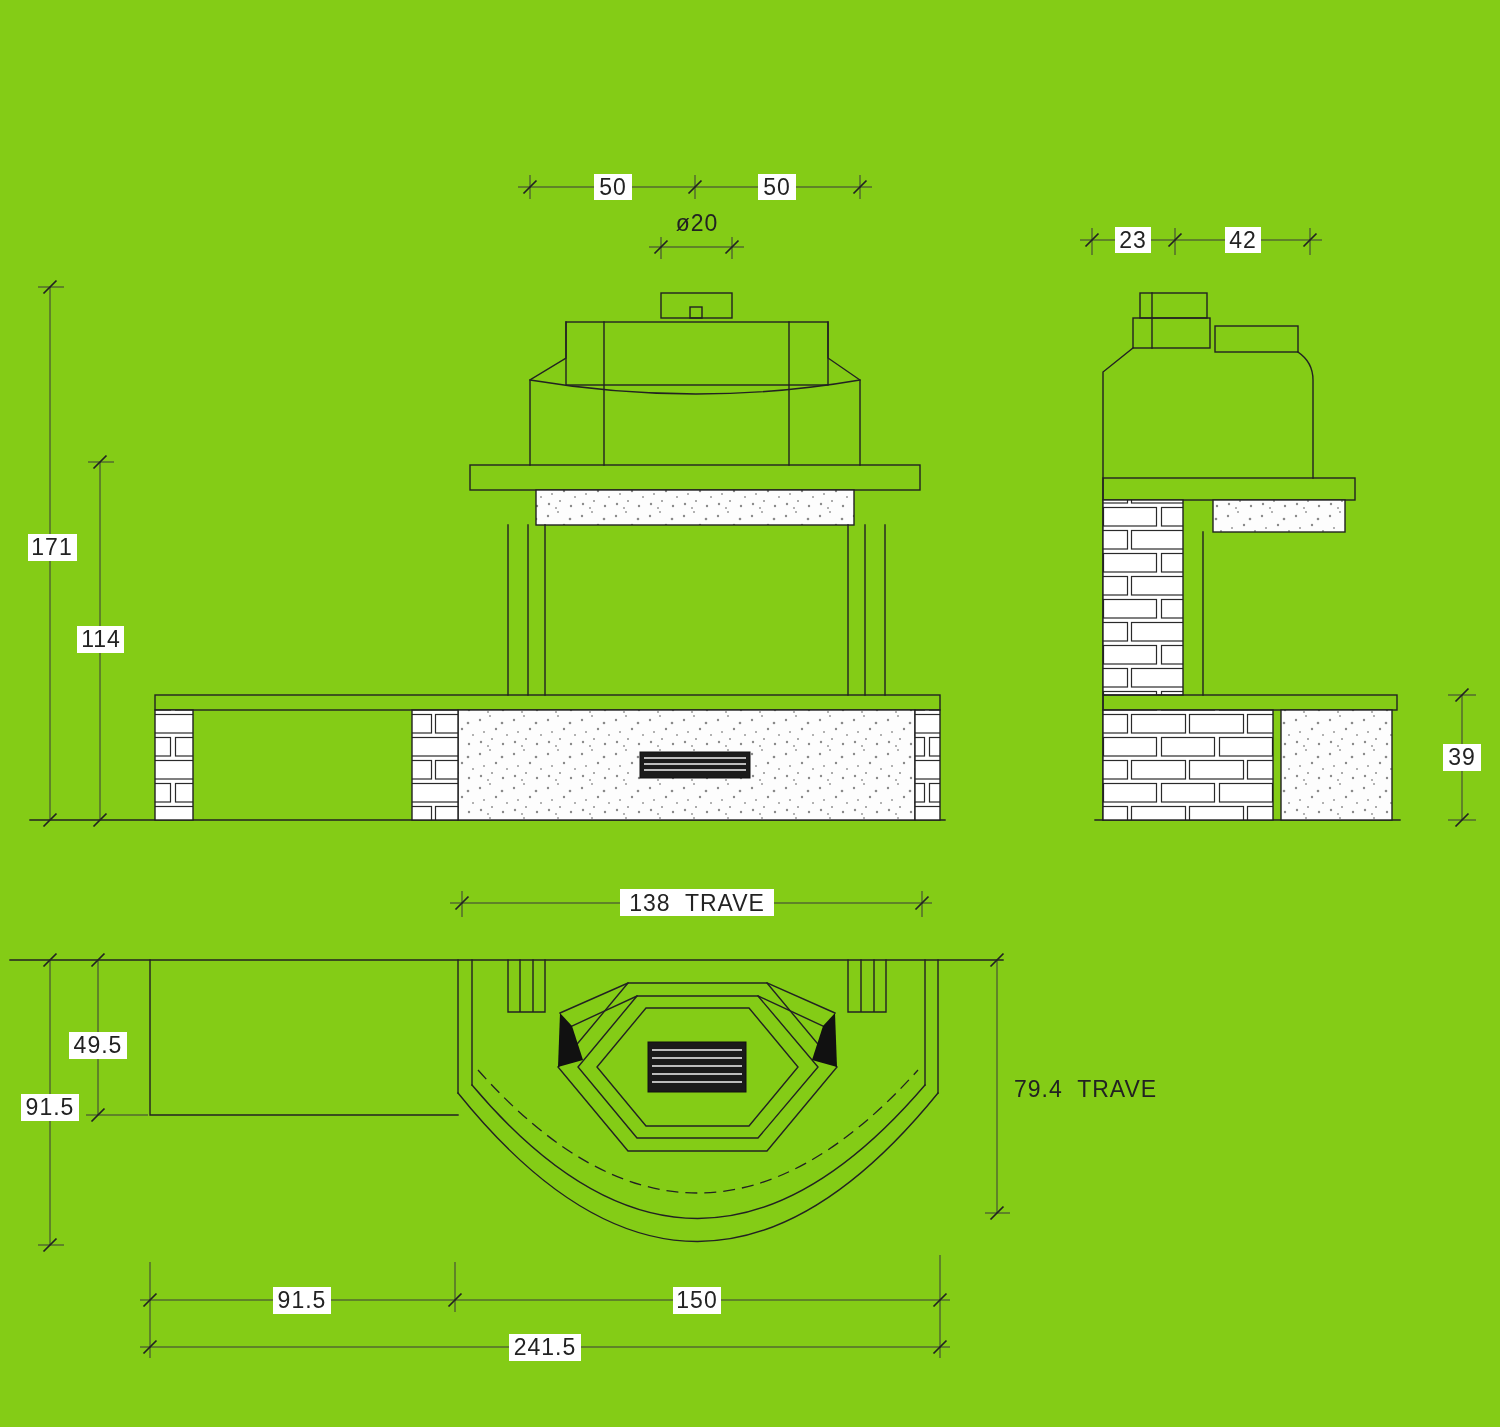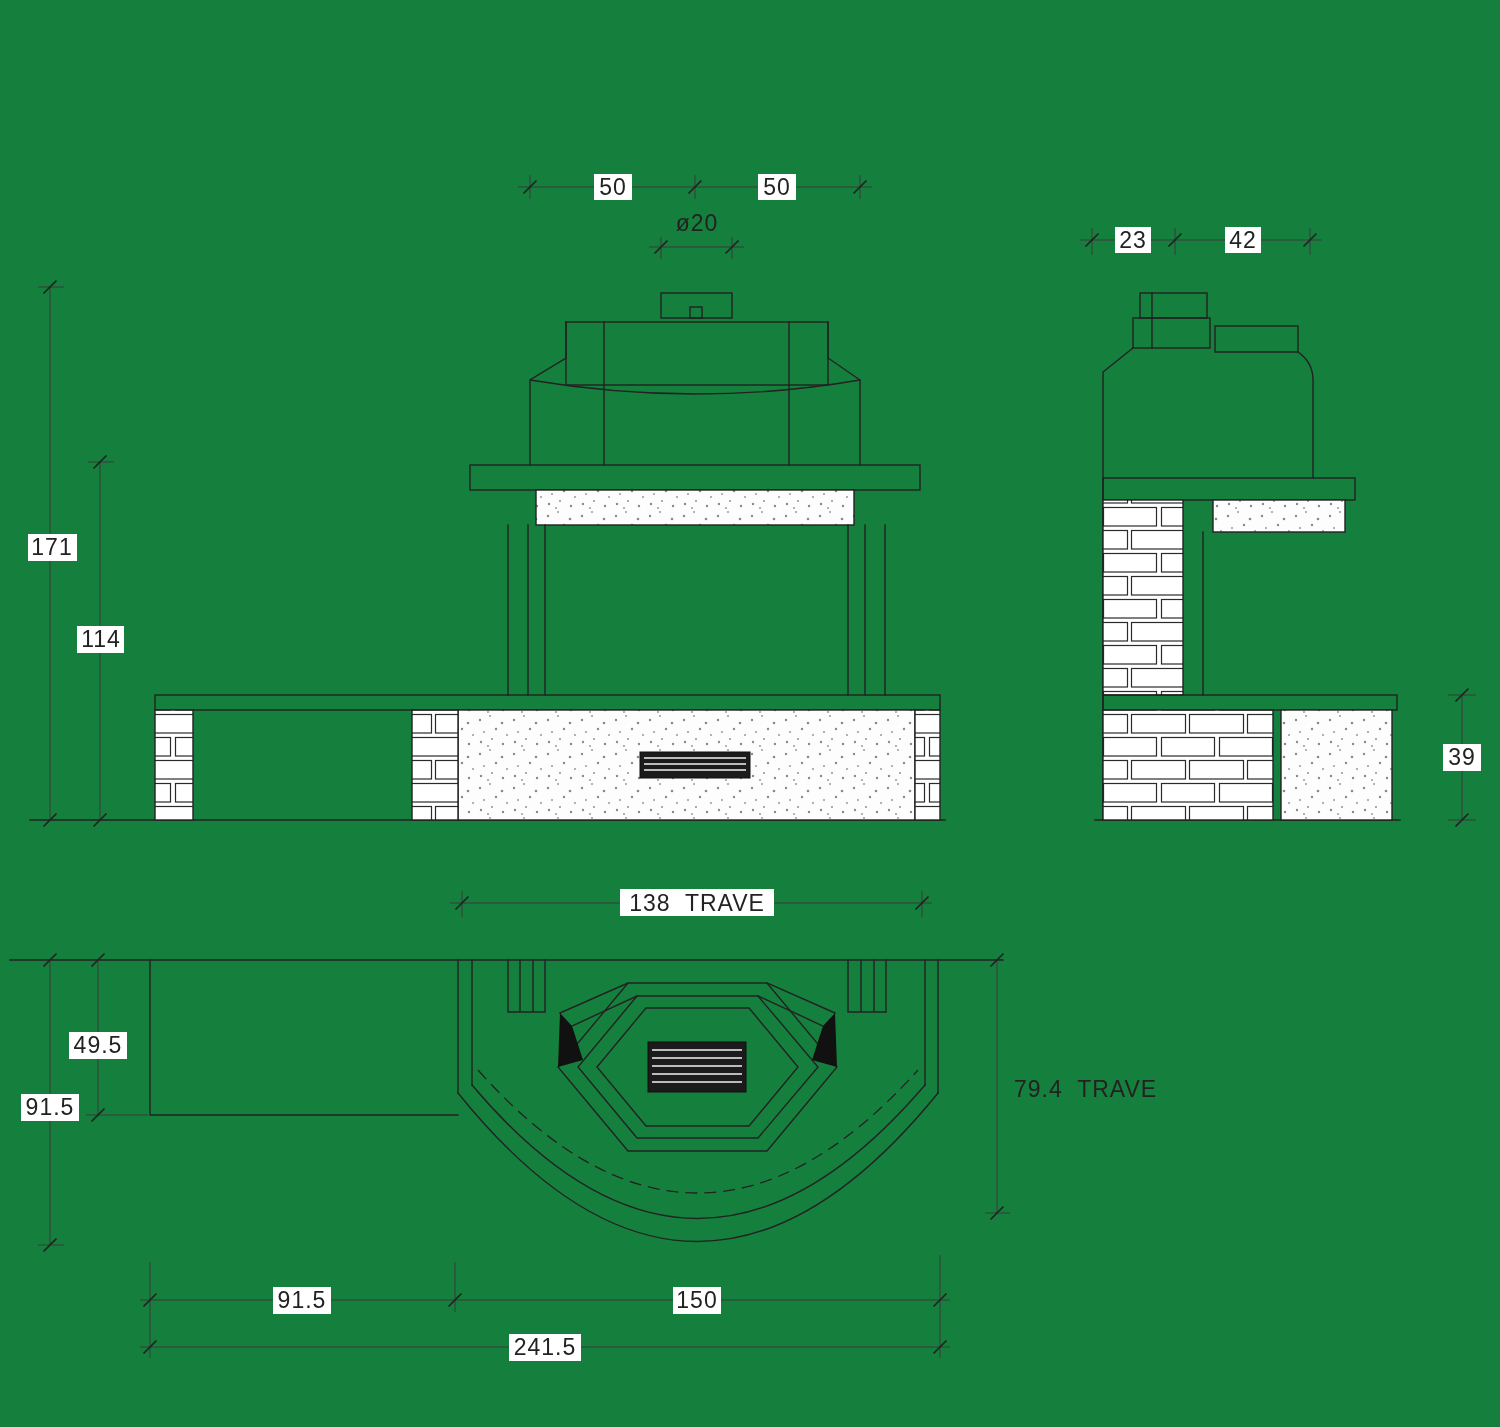--- a/index.html
+++ b/index.html
@@ -1,16 +1,16 @@
 <!DOCTYPE html>
 <html><head>
 <meta charset="utf-8">
 <style>
   html,body{margin:0;padding:0;background:#fff;}
-  .page{width:1500px;height:1427px;background:#15803d;position:relative;}
+  .page{width:1500px;height:1427px;background:#84cc16;position:relative;}
   svg{display:block;}
   .obj{stroke:#222;stroke-width:1.4;fill:none;stroke-linecap:square;stroke-linejoin:miter;}
   .objfill{stroke:#222;stroke-width:1.4;}
   .dim{stroke:#3a3a3a;stroke-width:1;fill:none;}
   .dash{stroke:#222;stroke-width:1.3;fill:none;stroke-dasharray:12 7;}
   .tk{stroke:#222;stroke-width:1.7;}
   .bg{fill:#fff;stroke:none;}
   .dimtxt{font-family:"Liberation Sans","DejaVu Sans",sans-serif;font-size:23px;letter-spacing:1px;fill:#222;text-anchor:middle;}
   .dimtxt.start{text-anchor:start;}
   .grille-line{stroke:#f2f2f2;stroke-width:1.4;}

